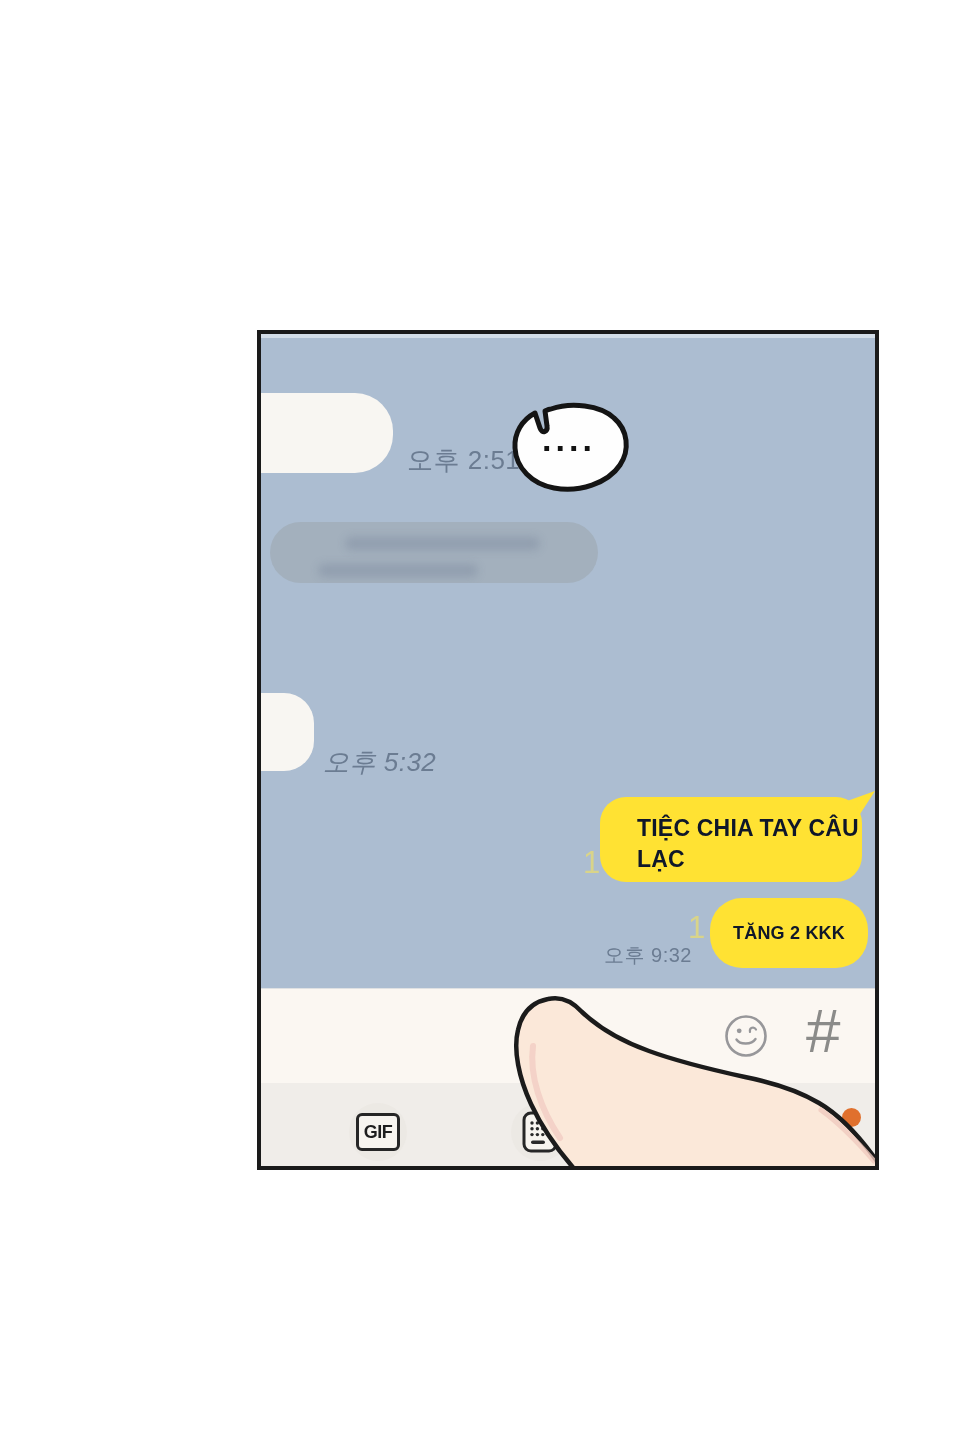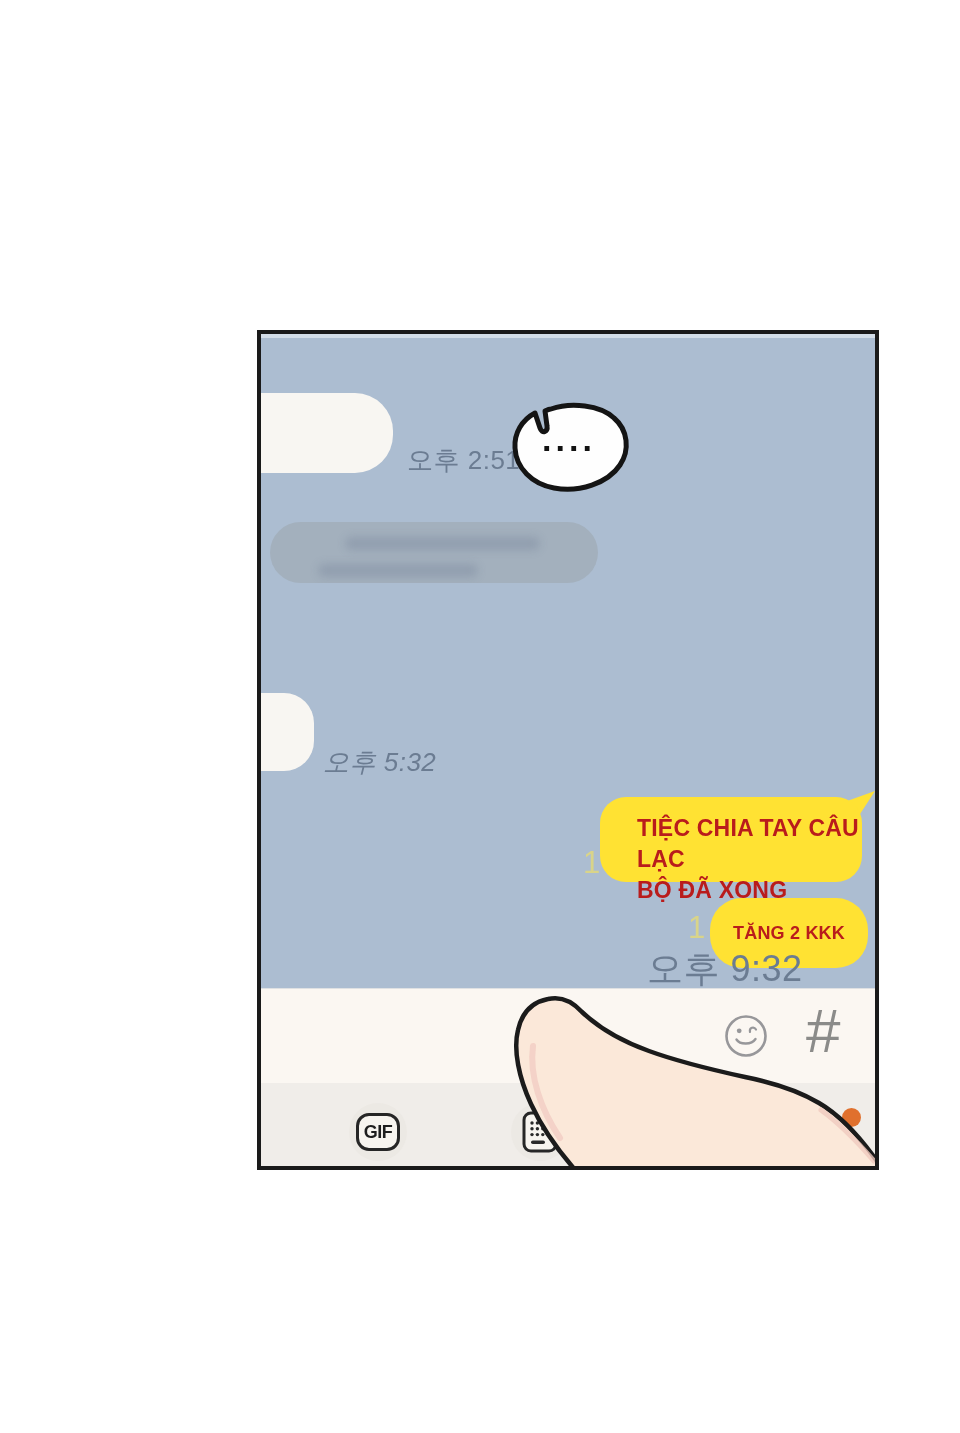--- a/index.html
+++ b/index.html
@@ -22,40 +22,40 @@
   .bubble-b {
     left:0; top:359px; width:53px; height:78px;
     background:#F8F6F2; border-radius:0 30px 30px 0;
   }
 
   .timestamp {
     color:#6B7C92; font-size:26px; line-height:28px; letter-spacing:0.5px; white-space:nowrap;
   }
   .time-1 { left:146px; top:112px; }
   .time-2 { left:62px;  top:414px;font-style:italic; }
-  .time-3 { left:343px; top:621px; font-size:36px;margin-left:43px; }
+  .time-3 { left:343px; top:607px; font-size:20px; }
 
   
   .thought { left:244px; top:66px; width:128px; height:96px; }
   .thought-dots {
     left:252px; top:88px; width:112px; text-align:center;
     font-size:34px; font-weight:900; letter-spacing:4px; color:#121212; line-height:34px;
   }
 
   
   .gray-bubble {
     left:9px; top:188px; width:328px; height:61px;
     background:#A3B0BD; border-radius:31px; overflow:hidden;
   }
   .smudge { position:absolute; background:#76839A; opacity:0.38; filter:blur(4px); border-radius:7px; }
   .smudge-1 { left:75px; top:15px; width:195px; height:13px; }
   .smudge-2 { left:48px; top:42px; width:160px; height:13px; }
 
   
-  .msg-out { background:#FFE233; color:#b91c1c; font-weight:800; }
+  .msg-out { background:#FFE233; color:#0f172a; font-weight:800; }
   .msg1 {
     left:339px; top:463px; width:262px; height:85px; border-radius:26px;
     padding:16px 0 0 37px; font-size:23px; line-height:31px; letter-spacing:0.2px;
   }
   .msg1-tail {
     left:584px; top:457px; width:30px; height:24px; background:#FFE233;
     clip-path:polygon(100% 0, 0 45%, 48% 100%);
   }
   .msg2 {
     left:449px; top:564px; width:158px; height:70px; border-radius:32px;
@@ -77,21 +77,21 @@
     left:545px; top:666px; font-size:62px; line-height:62px; color:#8B8B89; font-weight:400;
   }
 
   .round-btn {
     width:58px; height:58px; border-radius:50%; background:#ECE9E4;
     display:flex; align-items:center; justify-content:center;
   }
   .gif-btn { left:88px; top:769px; }
   .kb-btn  { left:250px; top:769px; }
   .gif-box {
-    width:44px; height:38px; border:3px solid #262626; border-radius:13px; background:#F7F4EF;
+    width:44px; height:38px; border:3px solid #262626; border-radius:6px; background:#F7F4EF;
     display:flex; align-items:center; justify-content:center;
     font-size:18px; font-weight:700; letter-spacing:-0.5px; color:#1D1D1D;
   }
   .kb-box { width:36px; height:42px; }
 
   .orange-dot { left:581px; top:774px; width:19px; height:19px; border-radius:50%; background:#E0702D; }
 
   
   .finger { left:0; top:0; width:614px; height:832px; z-index:50; pointer-events:none; }
 </style>
@@ -125,21 +125,20 @@
       <div class="smudge smudge-1"></div>
       <div class="smudge smudge-2"></div>
     </div>
 
     <div class="bubble-b"></div>
     <div class="timestamp time-2">오후 5:32</div>
 
     <div class="msg1-tail"></div>
     <div class="msg-out msg1">
       <div>TIỆC CHIA TAY CÂU LẠC</div>
-      <div>BỘ ĐÃ XONG</div>
     </div>
     <div class="unread unread-1">1</div>
 
     <div class="msg-out msg2">
       <span>TĂNG 2 KKK</span>
     </div>
     <div class="unread unread-2">1</div>
     <div class="timestamp time-3">오후 9:32</div>
 
     <div class="composer"></div>

